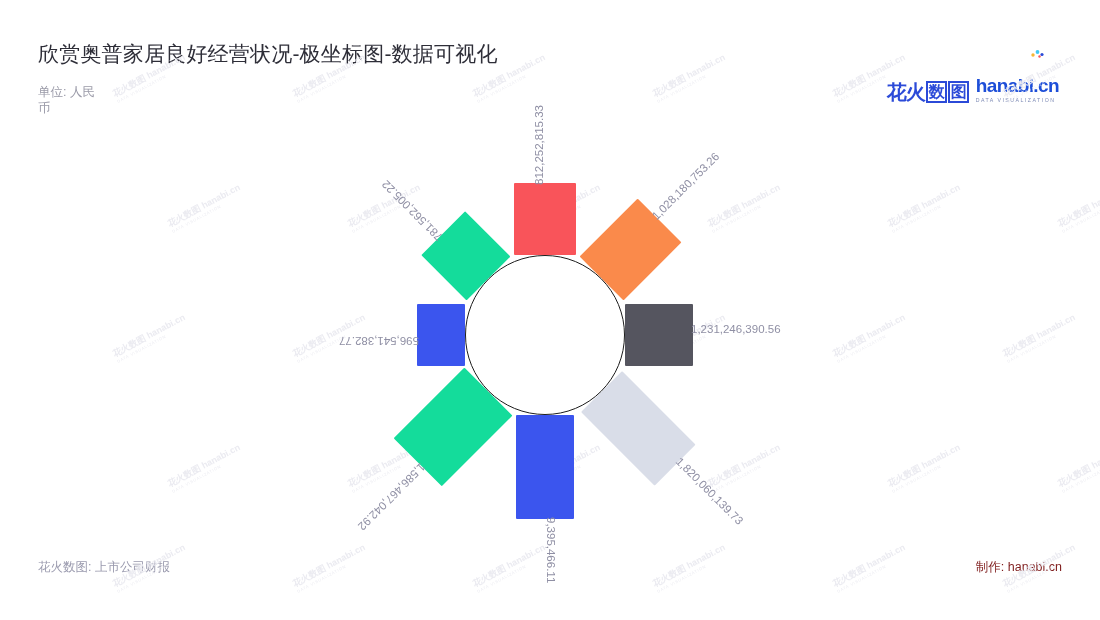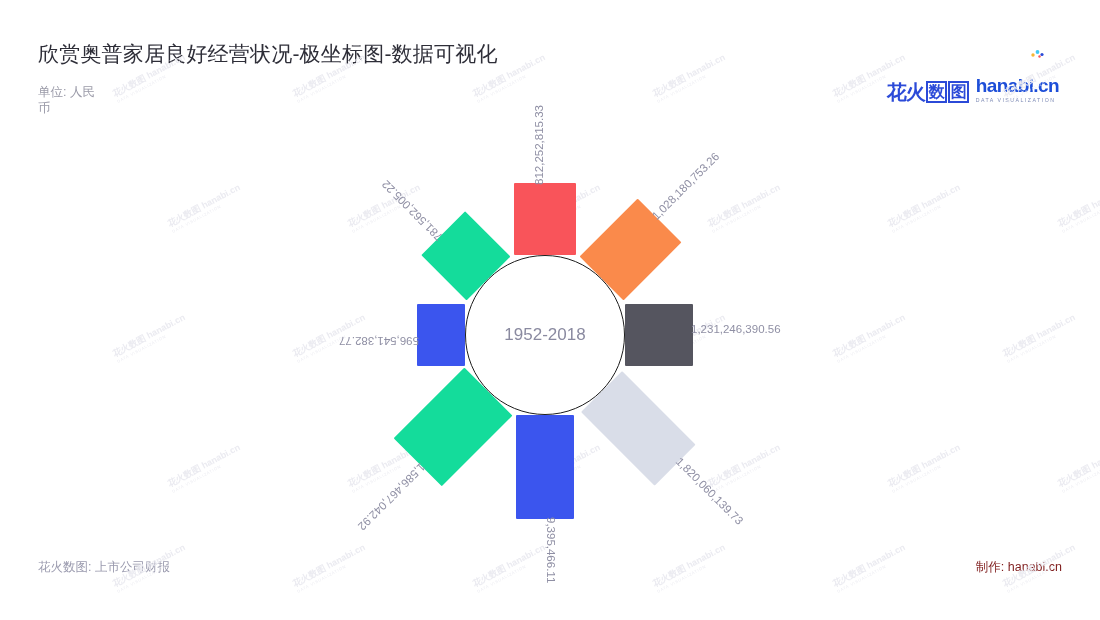--- a/index.html
+++ b/index.html
@@ -268,21 +268,20 @@
       <div class="spoke" style="transform: rotate(315deg);">
         <div class="bar" style="width: 62px; height: 64px; left: -31px; top: -144px;">
           <div class="bar-rect" title="781,562,005.22" style="width: 62px; height: 64px; background: rgb(20, 220, 155);"></div>
         </div>
       </div>
       <div class="spoke" style="transform: rotate(315deg);">
         <div class="bar-value" style="left: 0px; top: -148px; transform: rotate(-90deg) translate(0px, -50%);">781,562,005.22</div>
       </div>
     </div>
   <div id="center-circle"></div>
-  <div id="center-label">1952-2018</div>
 </div>
 
 <div id="watermarks">
     <div class="watermark" style="left: 110px; top: 70px;"><span>花火数图 hanabi.cn</span><span class="wm-sub">DATA VISUALIZATION</span></div>
     <div class="watermark" style="left: 290px; top: 70px;"><span>花火数图 hanabi.cn</span><span class="wm-sub">DATA VISUALIZATION</span></div>
     <div class="watermark" style="left: 470px; top: 70px;"><span>花火数图 hanabi.cn</span><span class="wm-sub">DATA VISUALIZATION</span></div>
     <div class="watermark" style="left: 650px; top: 70px;"><span>花火数图 hanabi.cn</span><span class="wm-sub">DATA VISUALIZATION</span></div>
     <div class="watermark" style="left: 830px; top: 70px;"><span>花火数图 hanabi.cn</span><span class="wm-sub">DATA VISUALIZATION</span></div>
     <div class="watermark" style="left: 1000px; top: 70px;"><span>花火数图 hanabi.cn</span><span class="wm-sub">DATA VISUALIZATION</span></div>
     <div class="watermark" style="left: 165px; top: 200px;"><span>花火数图 hanabi.cn</span><span class="wm-sub">DATA VISUALIZATION</span></div>

